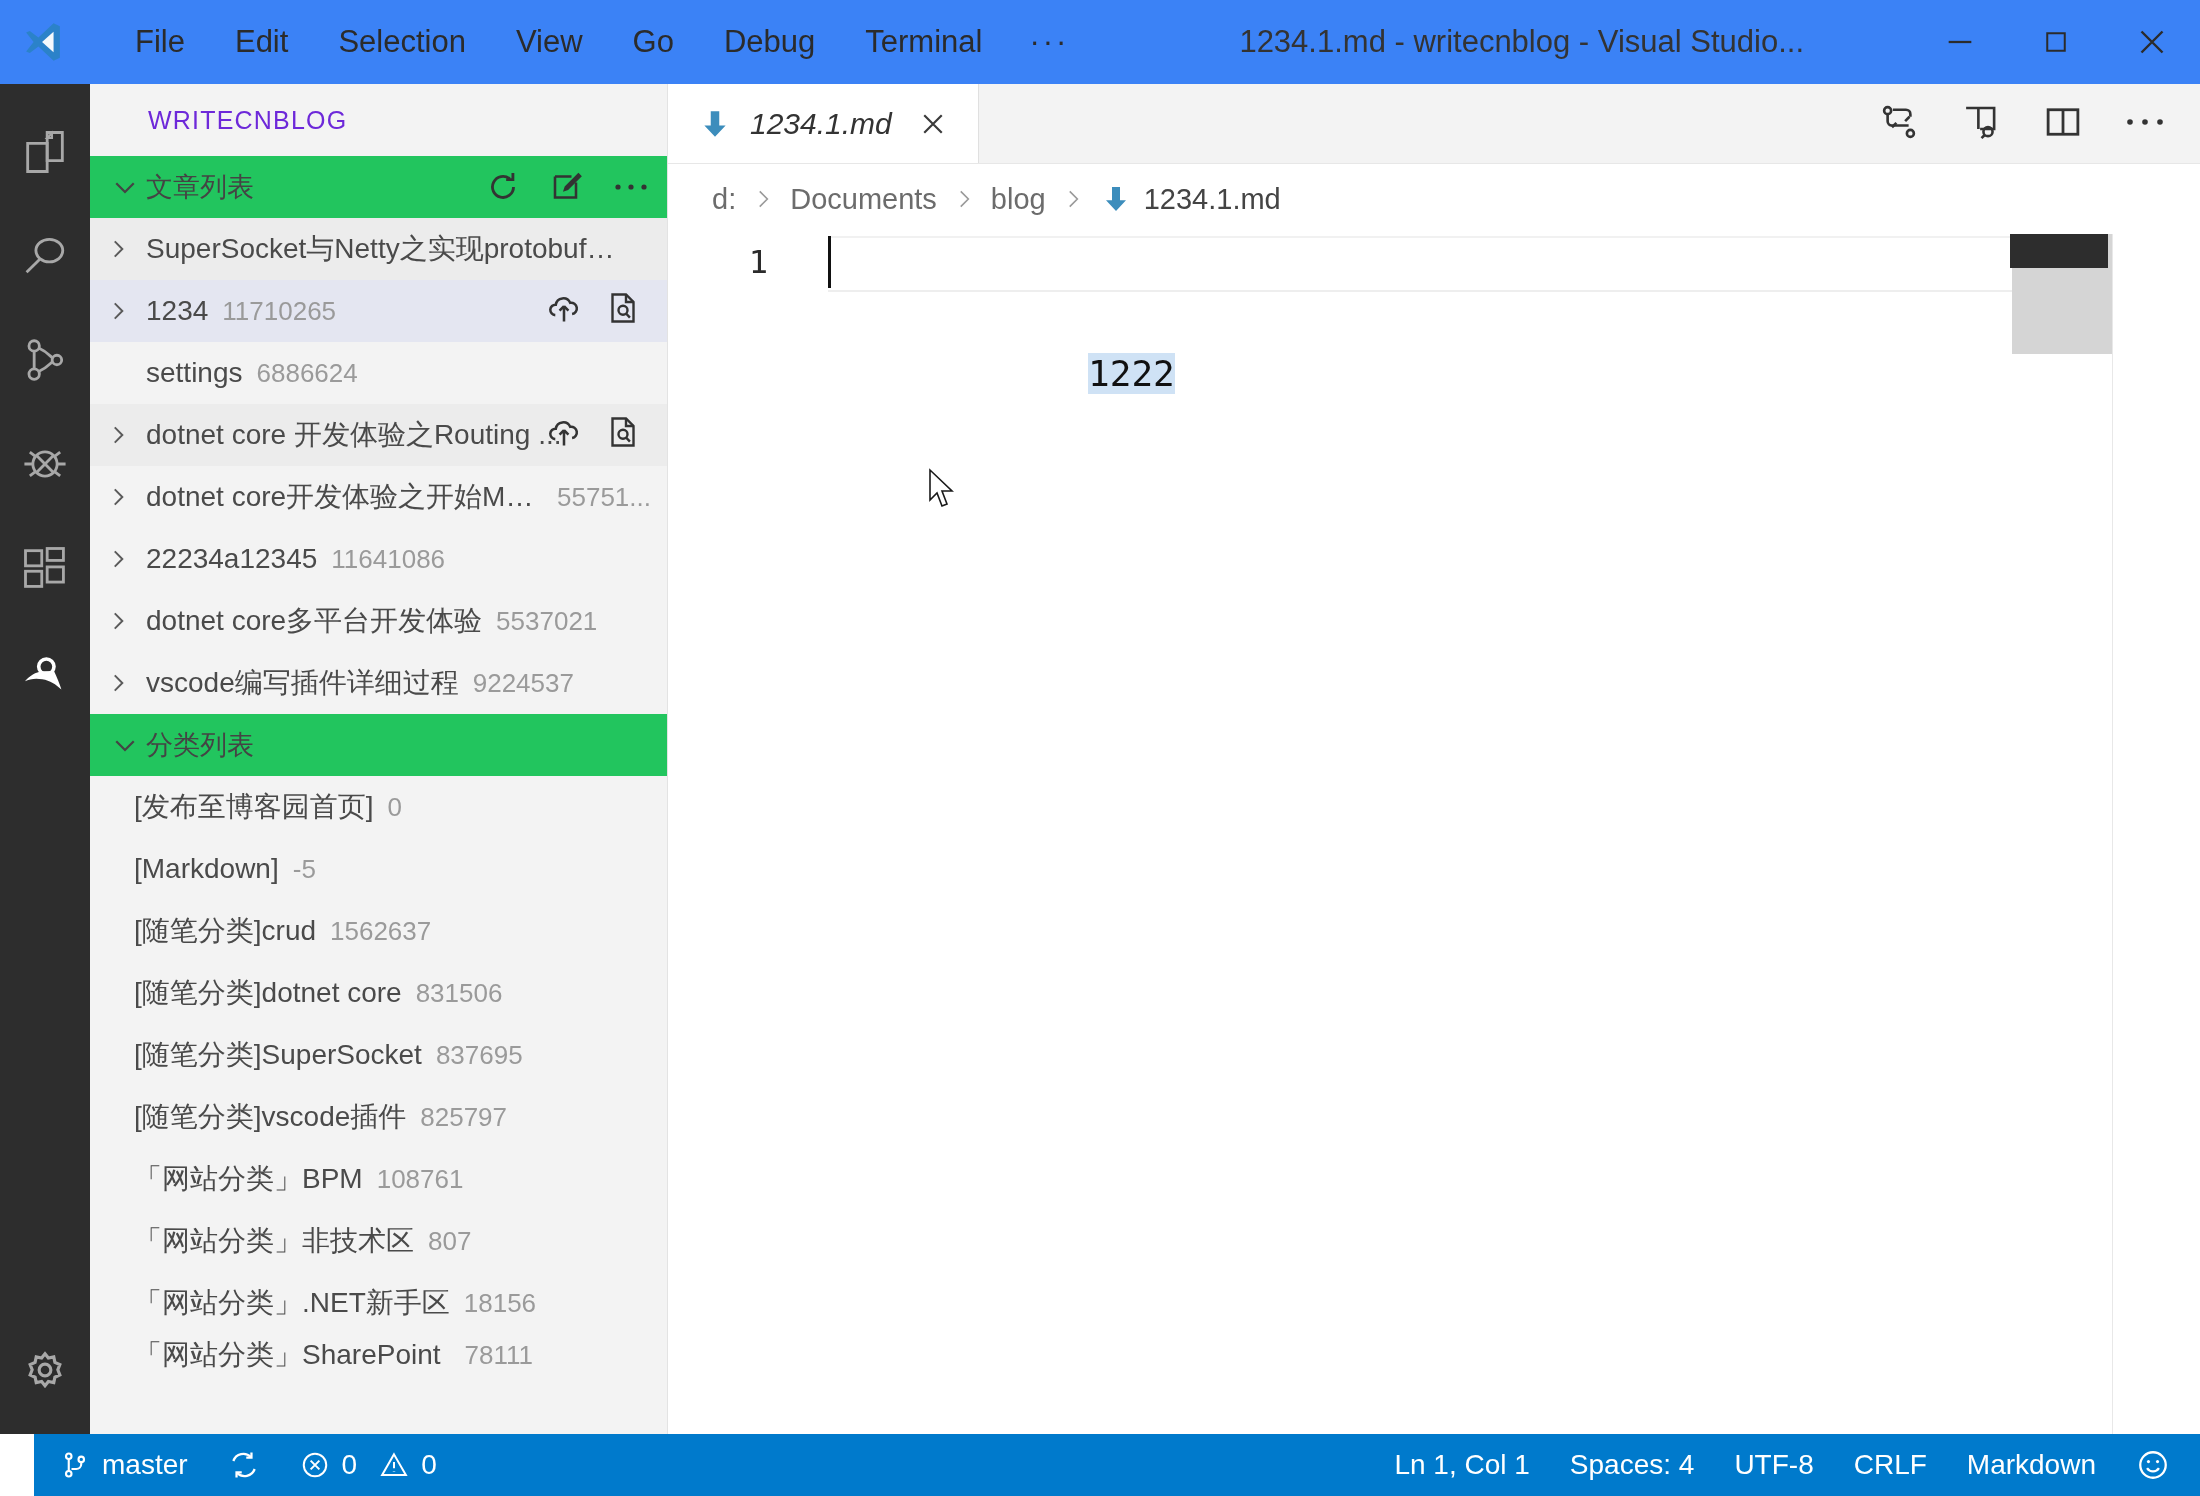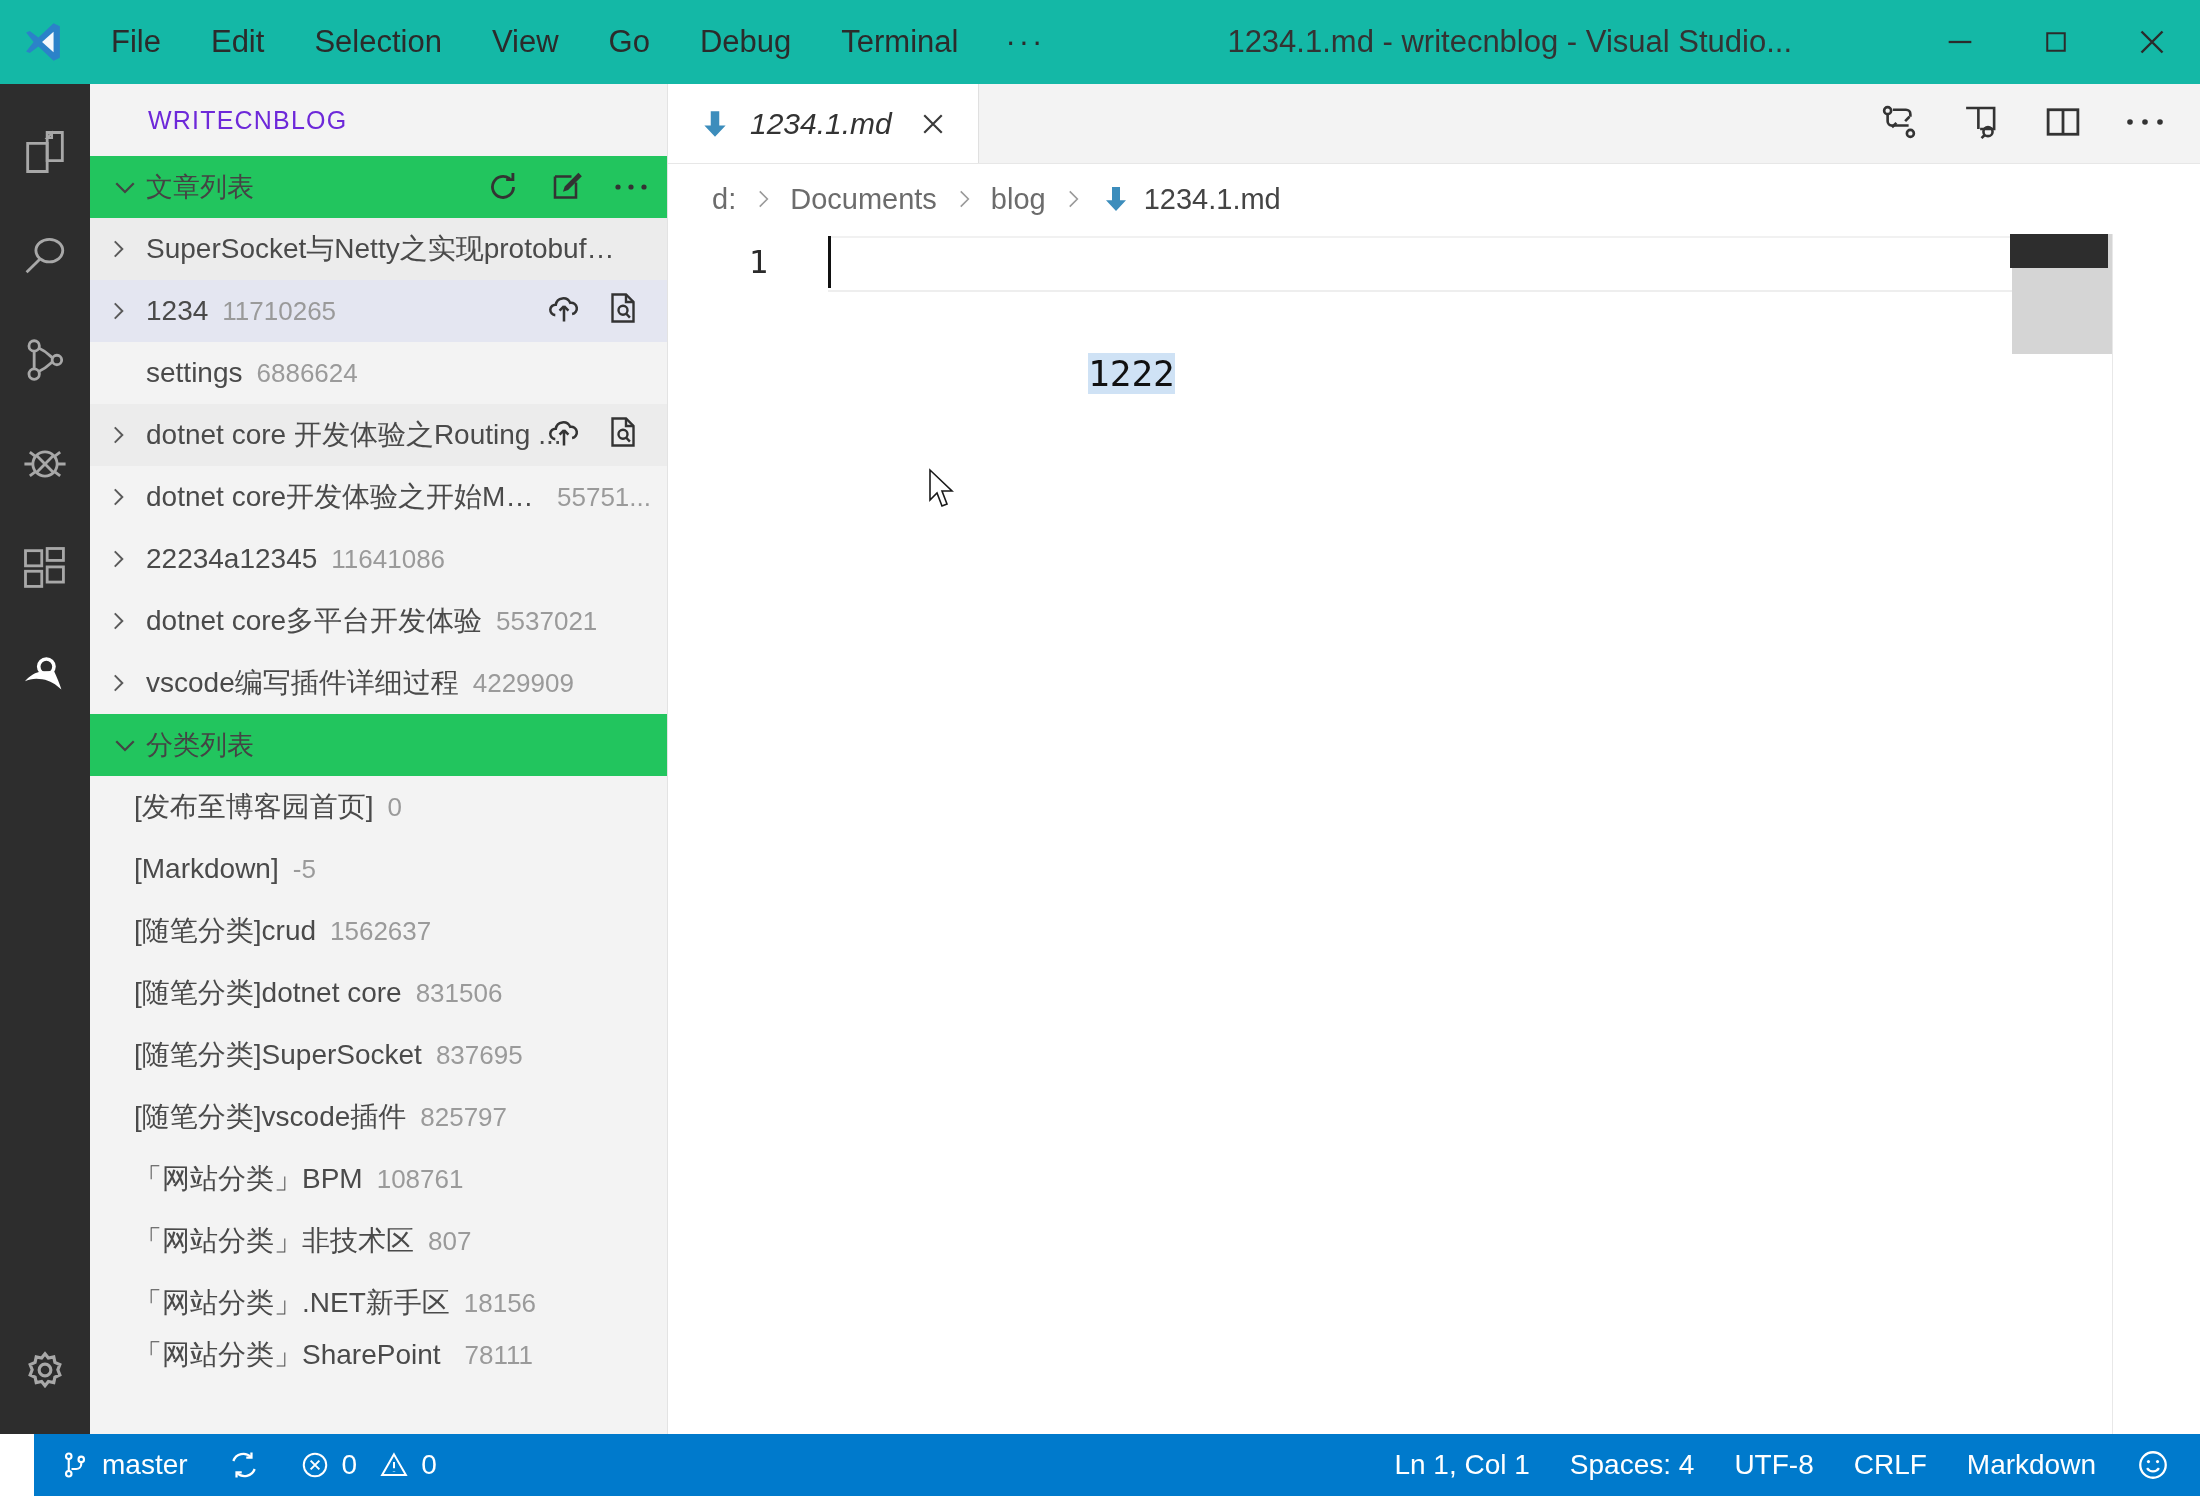--- a/index.html
+++ b/index.html
@@ -7,24 +7,25 @@
     width: 2200px; height: 1496px;
     overflow: hidden;
     font-family: "Liberation Sans", "DejaVu Sans", sans-serif;
     background: #ffffff;
   }
   #app { position: relative; width: 2200px; height: 1496px; display: flex; flex-direction: column; }
 
   
   .titlebar {
     height: 84px; flex: 0 0 84px;
-    background: #14b8a6;
+    background: #3b82f6;
     display: flex; align-items: center;
     color: #333333;
     user-select: none;
+    gap: 24px;
   }
   .vscode-logo { width: 86px; display: flex; align-items: center; justify-content: center; }
   .menus { display: flex; align-items: center; gap: 0px; }
   .menu-item {
     font-size: 31px; color: #2b2b2b; padding: 10px 25px;
     white-space: nowrap;
   }
   .menu-item.dots { letter-spacing: 3px; font-size: 31px; padding: 10px 22px; }
   .title-text {
     flex: 1; text-align: center; font-size: 31px; color: #333;
@@ -384,21 +385,21 @@
           <span class="count">5537021</span>
         </div>
 
         <div class="row">
           <span class="arrow">
             <svg width="26" height="26" viewBox="0 0 24 24" fill="none" stroke="currentColor" stroke-width="1.8">
                 <path d="M9 5l7 7-7 7"></path>
               </svg>
           </span>
           <span class="label">vscode编写插件详细过程</span>
-          <span class="count">4229909</span>
+          <span class="count">9224537</span>
         </div>
 
         <div class="section-header">
           <span class="chev">
             <svg width="30" height="30" viewBox="0 0 24 24" fill="none" stroke="currentColor" stroke-width="1.8">
                 <path d="M5 9l7 7 7-7"></path>
               </svg>
           </span>
           <span>分类列表</span>
         </div>

